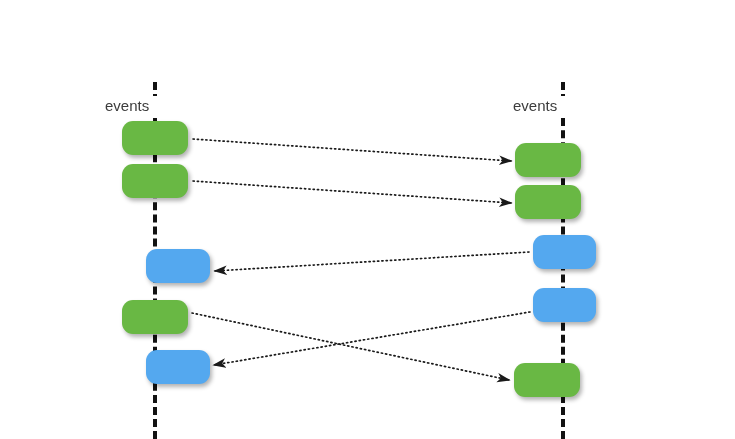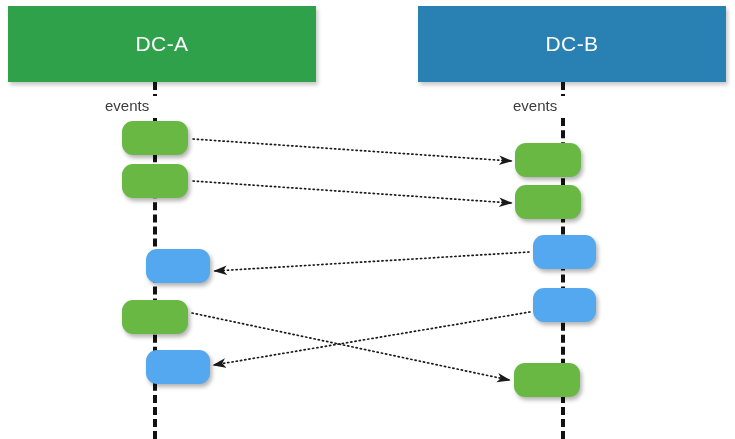--- a/index.html
+++ b/index.html
@@ -73,27 +73,21 @@
     width: 735px;
     height: 439px;
     pointer-events: none;
   }
 </style>
 </head>
 <body>
 
 <div id="canvas">
 
-  <div class="dc-header dc-header-a">
-    <span>DC-A</span>
-  </div>
 
-  <div class="dc-header dc-header-b">
-    <span>DC-B</span>
-  </div>
 
   <div class="lifeline" style="left:153px; top:82px; height:357px;"></div>
   <div class="lifeline" style="left:561px; top:82px; height:357px;"></div>
 
   <div class="events-mask" style="left:118px; top:96px; width:74px; height:21px;"></div>
   <div class="events-mask" style="left:526px; top:96px; width:74px; height:21px;"></div>
 
   <div class="events-label" style="left:105px; top:97px; width:100px;">events</div>
   <div class="events-label" style="left:513px; top:97px; width:100px;">events</div>
 

